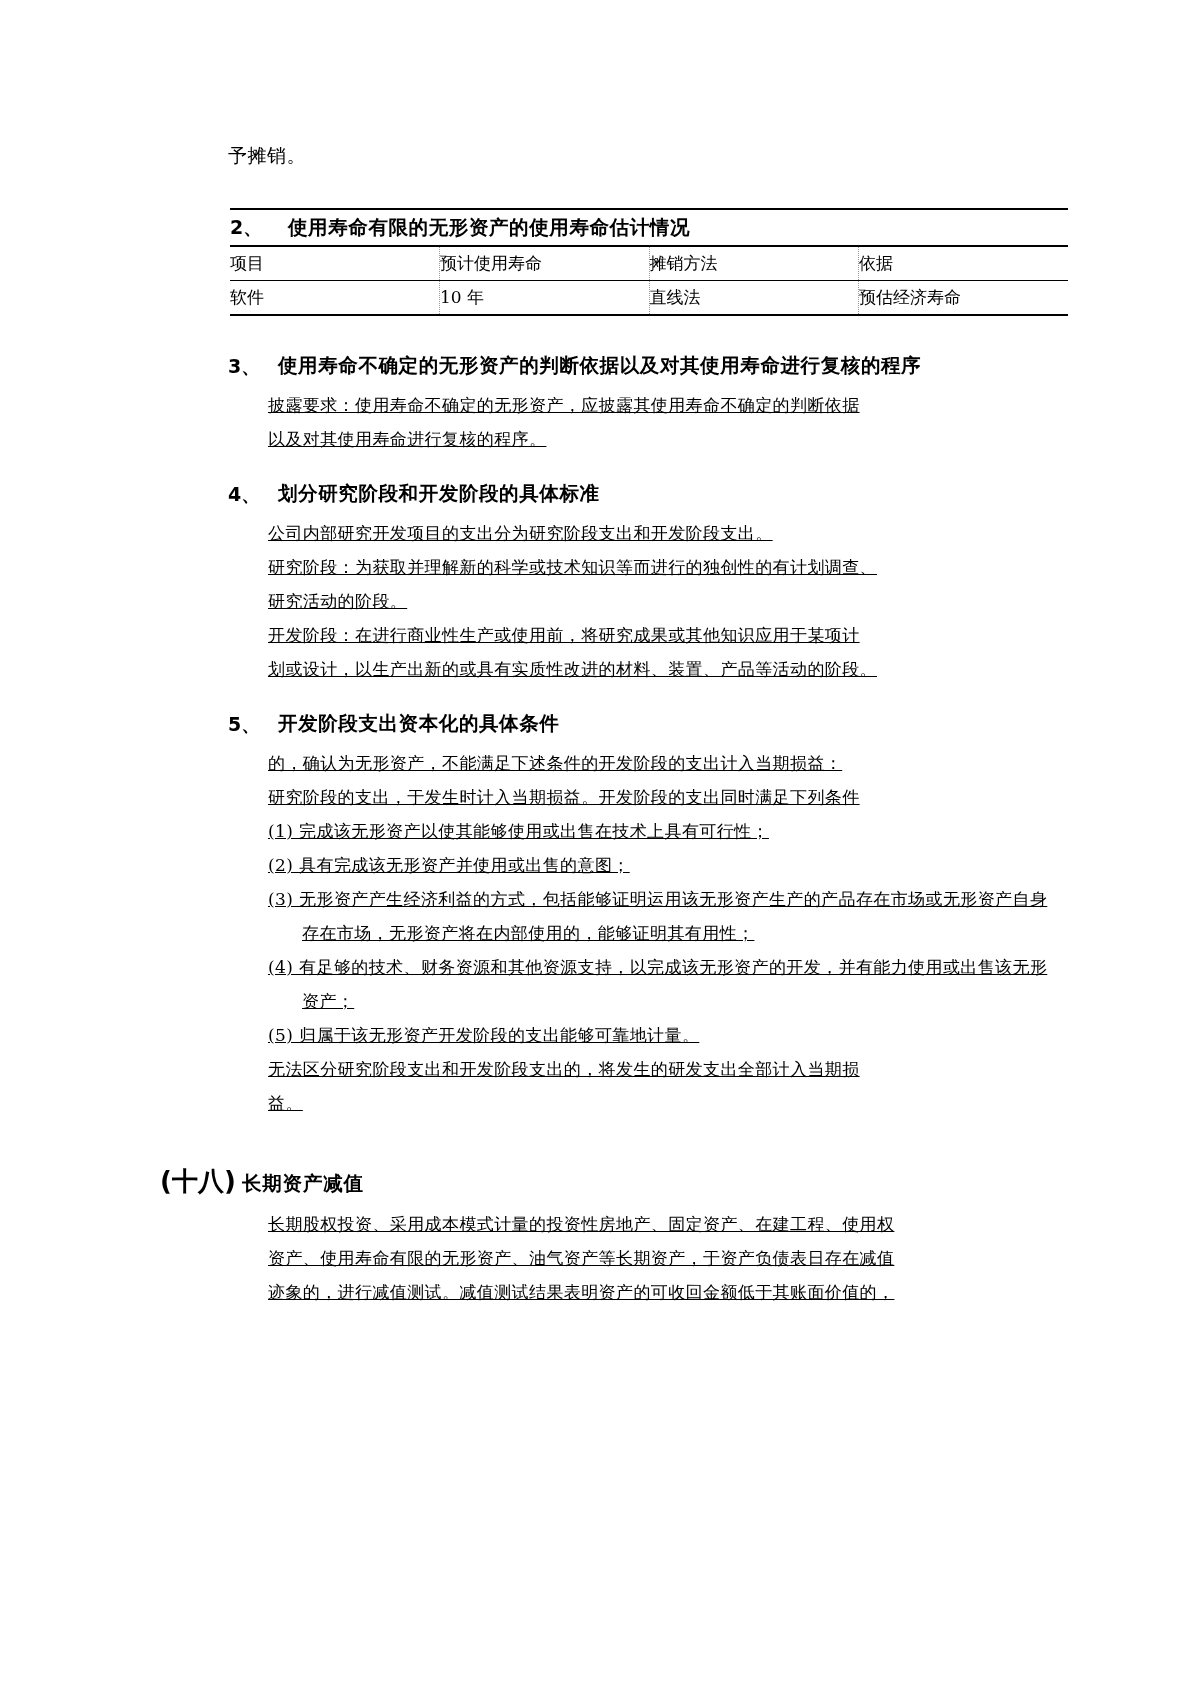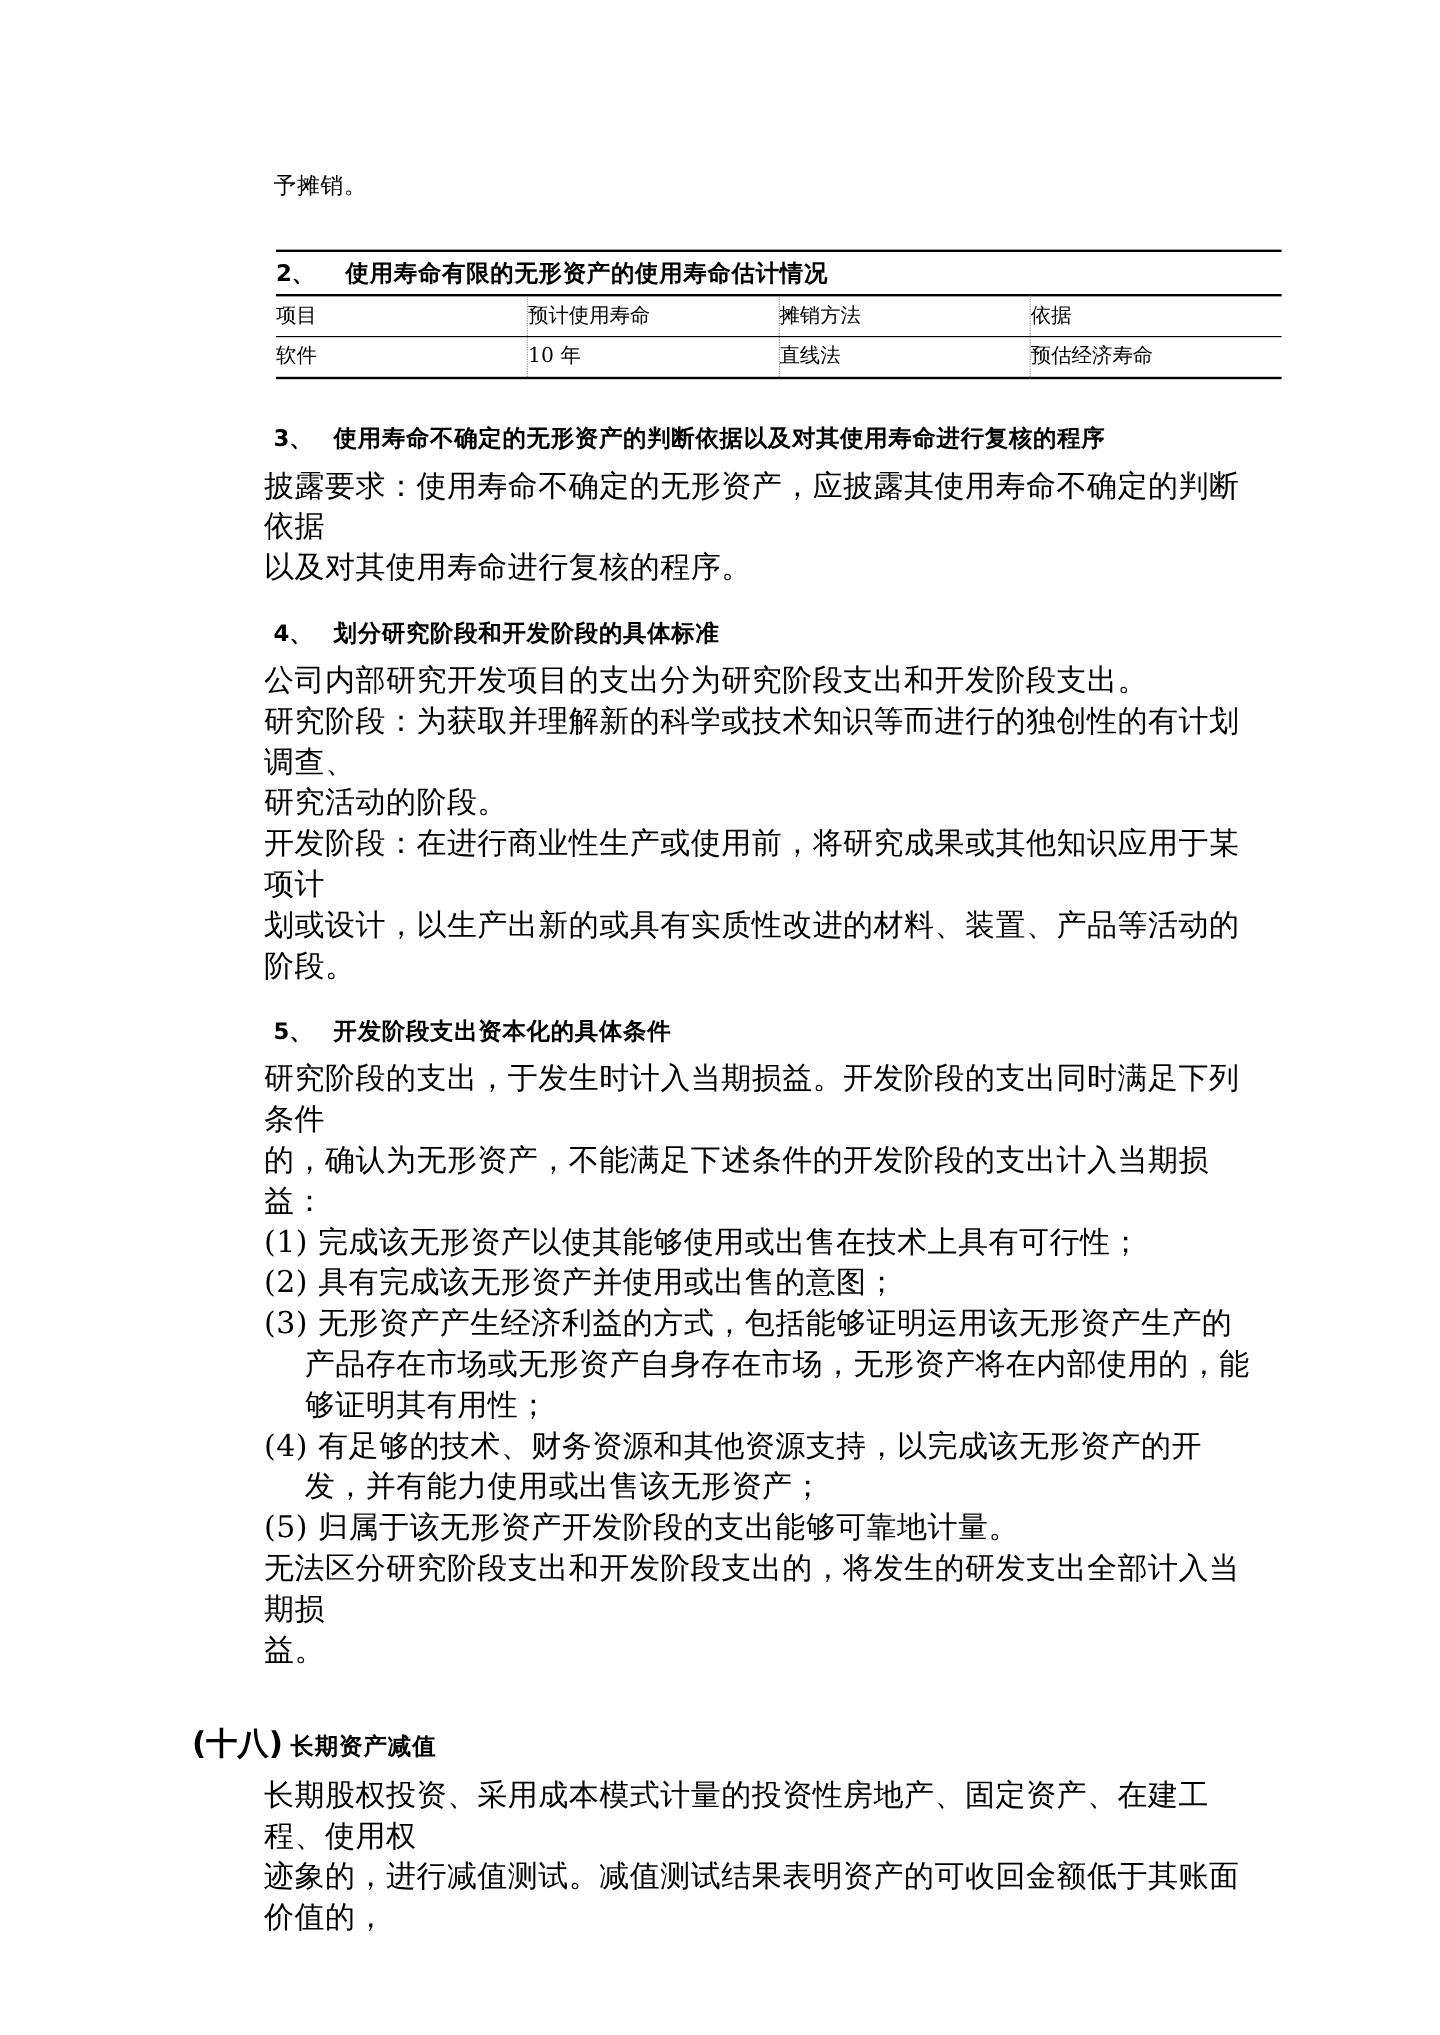--- a/index.html
+++ b/index.html
@@ -51,24 +51,25 @@
   .num-heading .htext {
     font-weight: bold;
     font-size: 19.5px;
     line-height: 32px;
     letter-spacing: 0.6px;
     font-family: "DejaVu Sans", "Liberation Sans", sans-serif;
     padding-left: 50px;
   }
 
   .body-block {
-    margin-left: 70px;
-    font-size: 25px;
+    margin-left: 118px;
+    font-size: 17px;
     line-height: 34px;
     letter-spacing: 0.4px;
+    text-decoration: underline;
   }
   .body-block p {
     margin: 0;
   }
 
   .gap-lg { height: 34px; }
   .gap-md { height: 22px; }
 
   
   .hang {
@@ -209,33 +210,34 @@
     <p>划或设计，以生产出新的或具有实质性改进的材料、装置、产品等活动的阶段。</p>
   </div>
 
   <div class="gap-md"></div>
 
   <div class="num-heading">
     <span class="num">5、</span>
     <span class="htext">开发阶段支出资本化的具体条件</span>
   </div>
   <div class="body-block">
+    <p>的，确认为无形资产，不能满足下述条件的开发阶段的支出计入当期损益：</p>
     <p>研究阶段的支出，于发生时计入当期损益。开发阶段的支出同时满足下列条件</p>
-    <p>的，确认为无形资产，不能满足下述条件的开发阶段的支出计入当期损益：</p>
     <p class="hang">(1) 完成该无形资产以使其能够使用或出售在技术上具有可行性；</p>
     <p class="hang">(2) 具有完成该无形资产并使用或出售的意图；</p>
     <p class="hang">(3) 无形资产产生经济利益的方式，包括能够证明运用该无形资产生产的产品存在市场或无形资产自身存在市场，无形资产将在内部使用的，能够证明其有用性；</p>
     <p class="hang">(4) 有足够的技术、财务资源和其他资源支持，以完成该无形资产的开发，并有能力使用或出售该无形资产；</p>
     <p class="hang">(5) 归属于该无形资产开发阶段的支出能够可靠地计量。</p>
     <p>无法区分研究阶段支出和开发阶段支出的，将发生的研发支出全部计入当期损</p>
     <p>益。</p>
   </div>
 
   <div class="sec-heading">
     <span class="sec-num">(十八)</span>
     <span class="sec-text">长期资产减值</span>
   </div>
   <div class="body-block">
     <p>长期股权投资、采用成本模式计量的投资性房地产、固定资产、在建工程、使用权</p>
+    <p>资产、使用寿命有限的无形资产、油气资产等长期资产，于资产负债表日存在减值</p>
     <p>迹象的，进行减值测试。减值测试结果表明资产的可收回金额低于其账面价值的，</p>
   </div>
 
 </div>
 
 </body></html>

